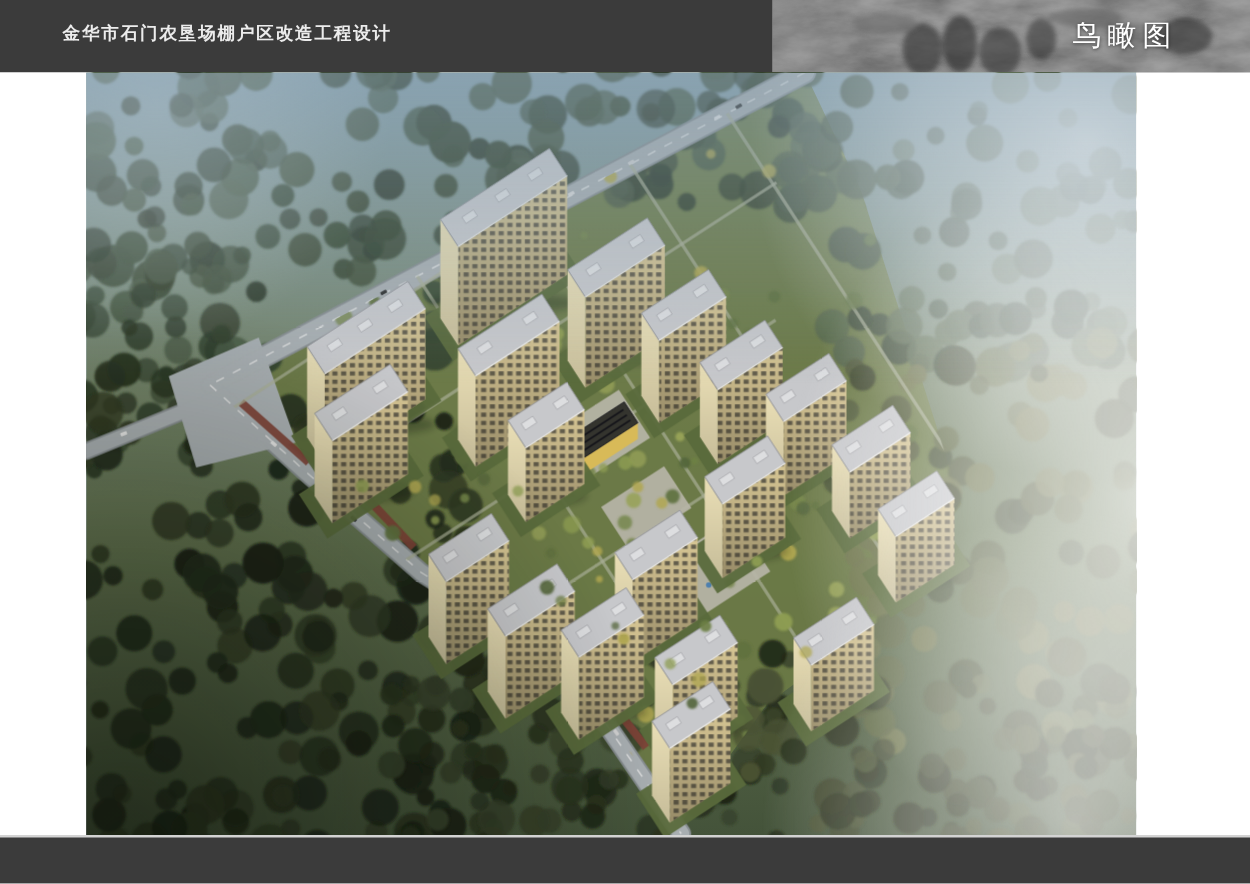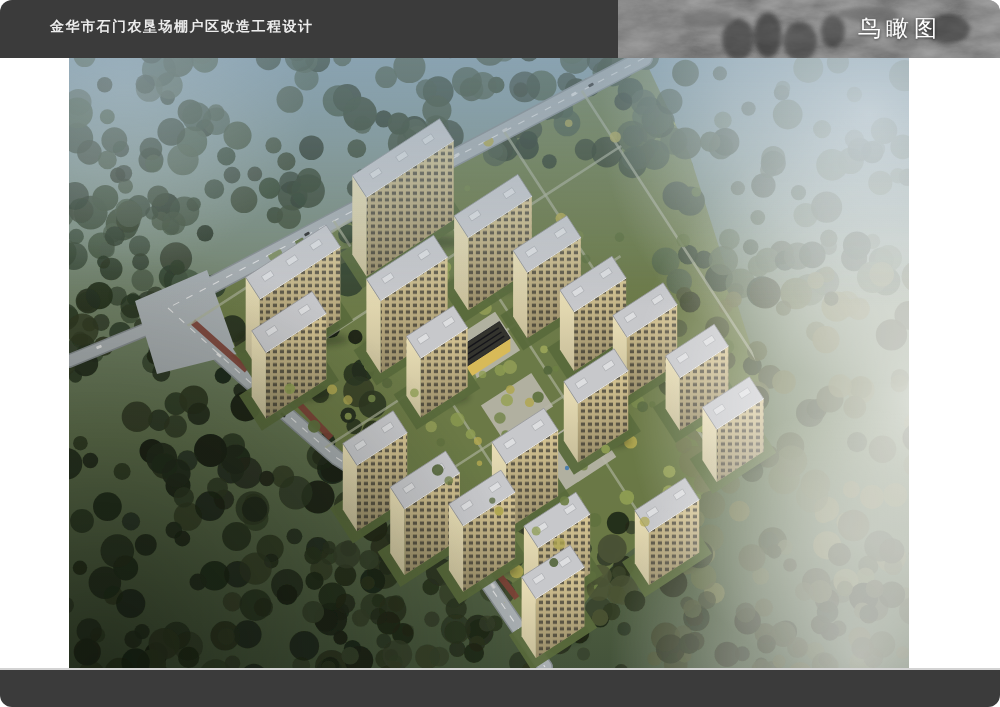--- a/index.html
+++ b/index.html
@@ -1,17 +1,17 @@
 <!DOCTYPE html>
 <html><head>
 <meta charset="utf-8">
 <style>
   html,body{margin:0;padding:0;background:#ffffff;}
   .page{position:relative;width:1000px;height:707px;background:#ffffff;overflow:hidden;
-        font-family:"Liberation Sans",sans-serif;border-radius:12px;}
+        font-family:"Liberation Sans",sans-serif;}
   
   .header{position:absolute;top:0;left:0;width:1000px;height:58px;display:flex;}
   .header-left{width:618px;height:58px;background:#3b3b3b;box-sizing:border-box;
                padding:19px 0 0 50px;}
   .title-cn{font-size:14px;font-weight:700;color:#ececec;letter-spacing:1.5px;line-height:15px;}
   .title-pinyin{font-family:"DejaVu Sans Mono","Liberation Mono",monospace;font-size:11.5px;
                 color:#dedede;letter-spacing:.4px;margin-top:3px;line-height:13px;}
   .header-right{position:relative;flex:1;height:60px;overflow:hidden;
                 background:linear-gradient(100deg,#3f3f3f,#5c5c5c 40%,#474747 75%,#515151);padding-left:25px;}
   .relief-tex{position:absolute;left:0;top:0;width:100%;height:100%;}

